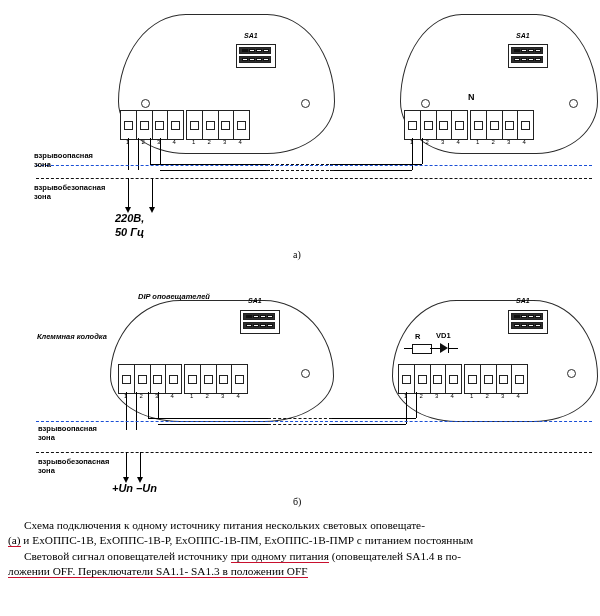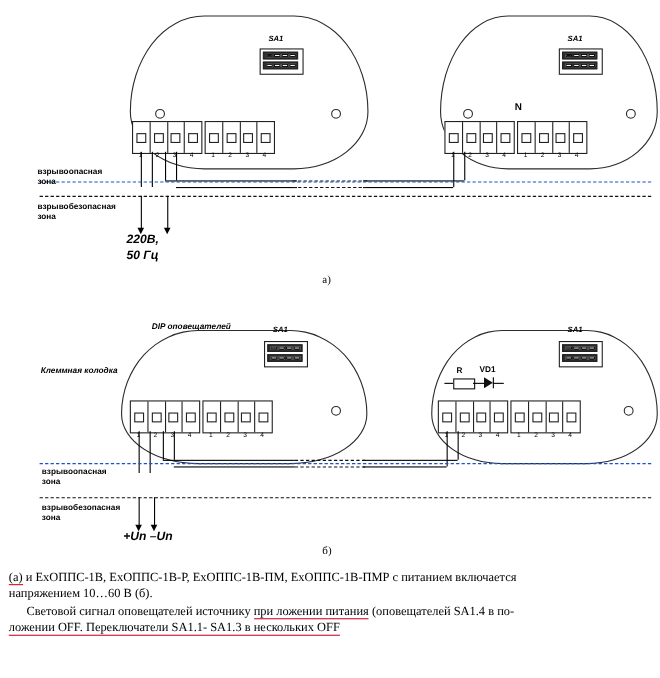--- a/index.html
+++ b/index.html
@@ -504,25 +504,25 @@
   <div class="vline" style="left:126px; top:452px; height:26px;"></div>
   <div class="arrowhead arrowdown" style="left:123px; top:477px;"></div>
   <div class="vline" style="left:140px; top:452px; height:26px;"></div>
   <div class="arrowhead arrowdown" style="left:137px; top:477px;"></div>
 
   <div class="bigtxt" style="left:112px; top:481px;">+Un –Un</div>
 
   <div class="subcap" style="left:293px; top:496px;">б)</div>
 
   <div class="caption">
+    <p class="ind">Схема подключения к одному источнику питания нескольких световых оповещате-</p>
     <p>
-      <span class="u-red">(а)</span><span> и ЕхОППС-1В, ЕхОППС-1В-Р, ЕхОППС-1В-ПМ, ЕхОППС-1В-ПМР с питанием включается</span>
+      <span class="u-red">(а)</span><span> и ЕхОППС-1В, ЕхОППС-1В-Р, ЕхОППС-1В-ПМ, ЕхОППС-1В-ПМР с питанием постоянным</span>
     </p>
-    <p>напряжением 10…60 В (б).</p>
     <p class="ind">
-      <span>Световой сигнал оповещателей источнику</span><span>&nbsp;</span><span class="u-red">при ложении питания</span><span> (оповещателей SA1.4 в по-</span>
+      <span>Световой сигнал оповещателей источнику</span><span>&nbsp;</span><span class="u-red">при одному питания</span><span> (оповещателей SA1.4 в по-</span>
     </p>
     <p>
-      <span class="u-red">ложении OFF. Переключатели SA1.1- SA1.3 в нескольких OFF</span>
+      <span class="u-red">ложении OFF. Переключатели SA1.1- SA1.3 в положении OFF</span>
     </p>
   </div>
 
 </div>
 
 </body></html>

